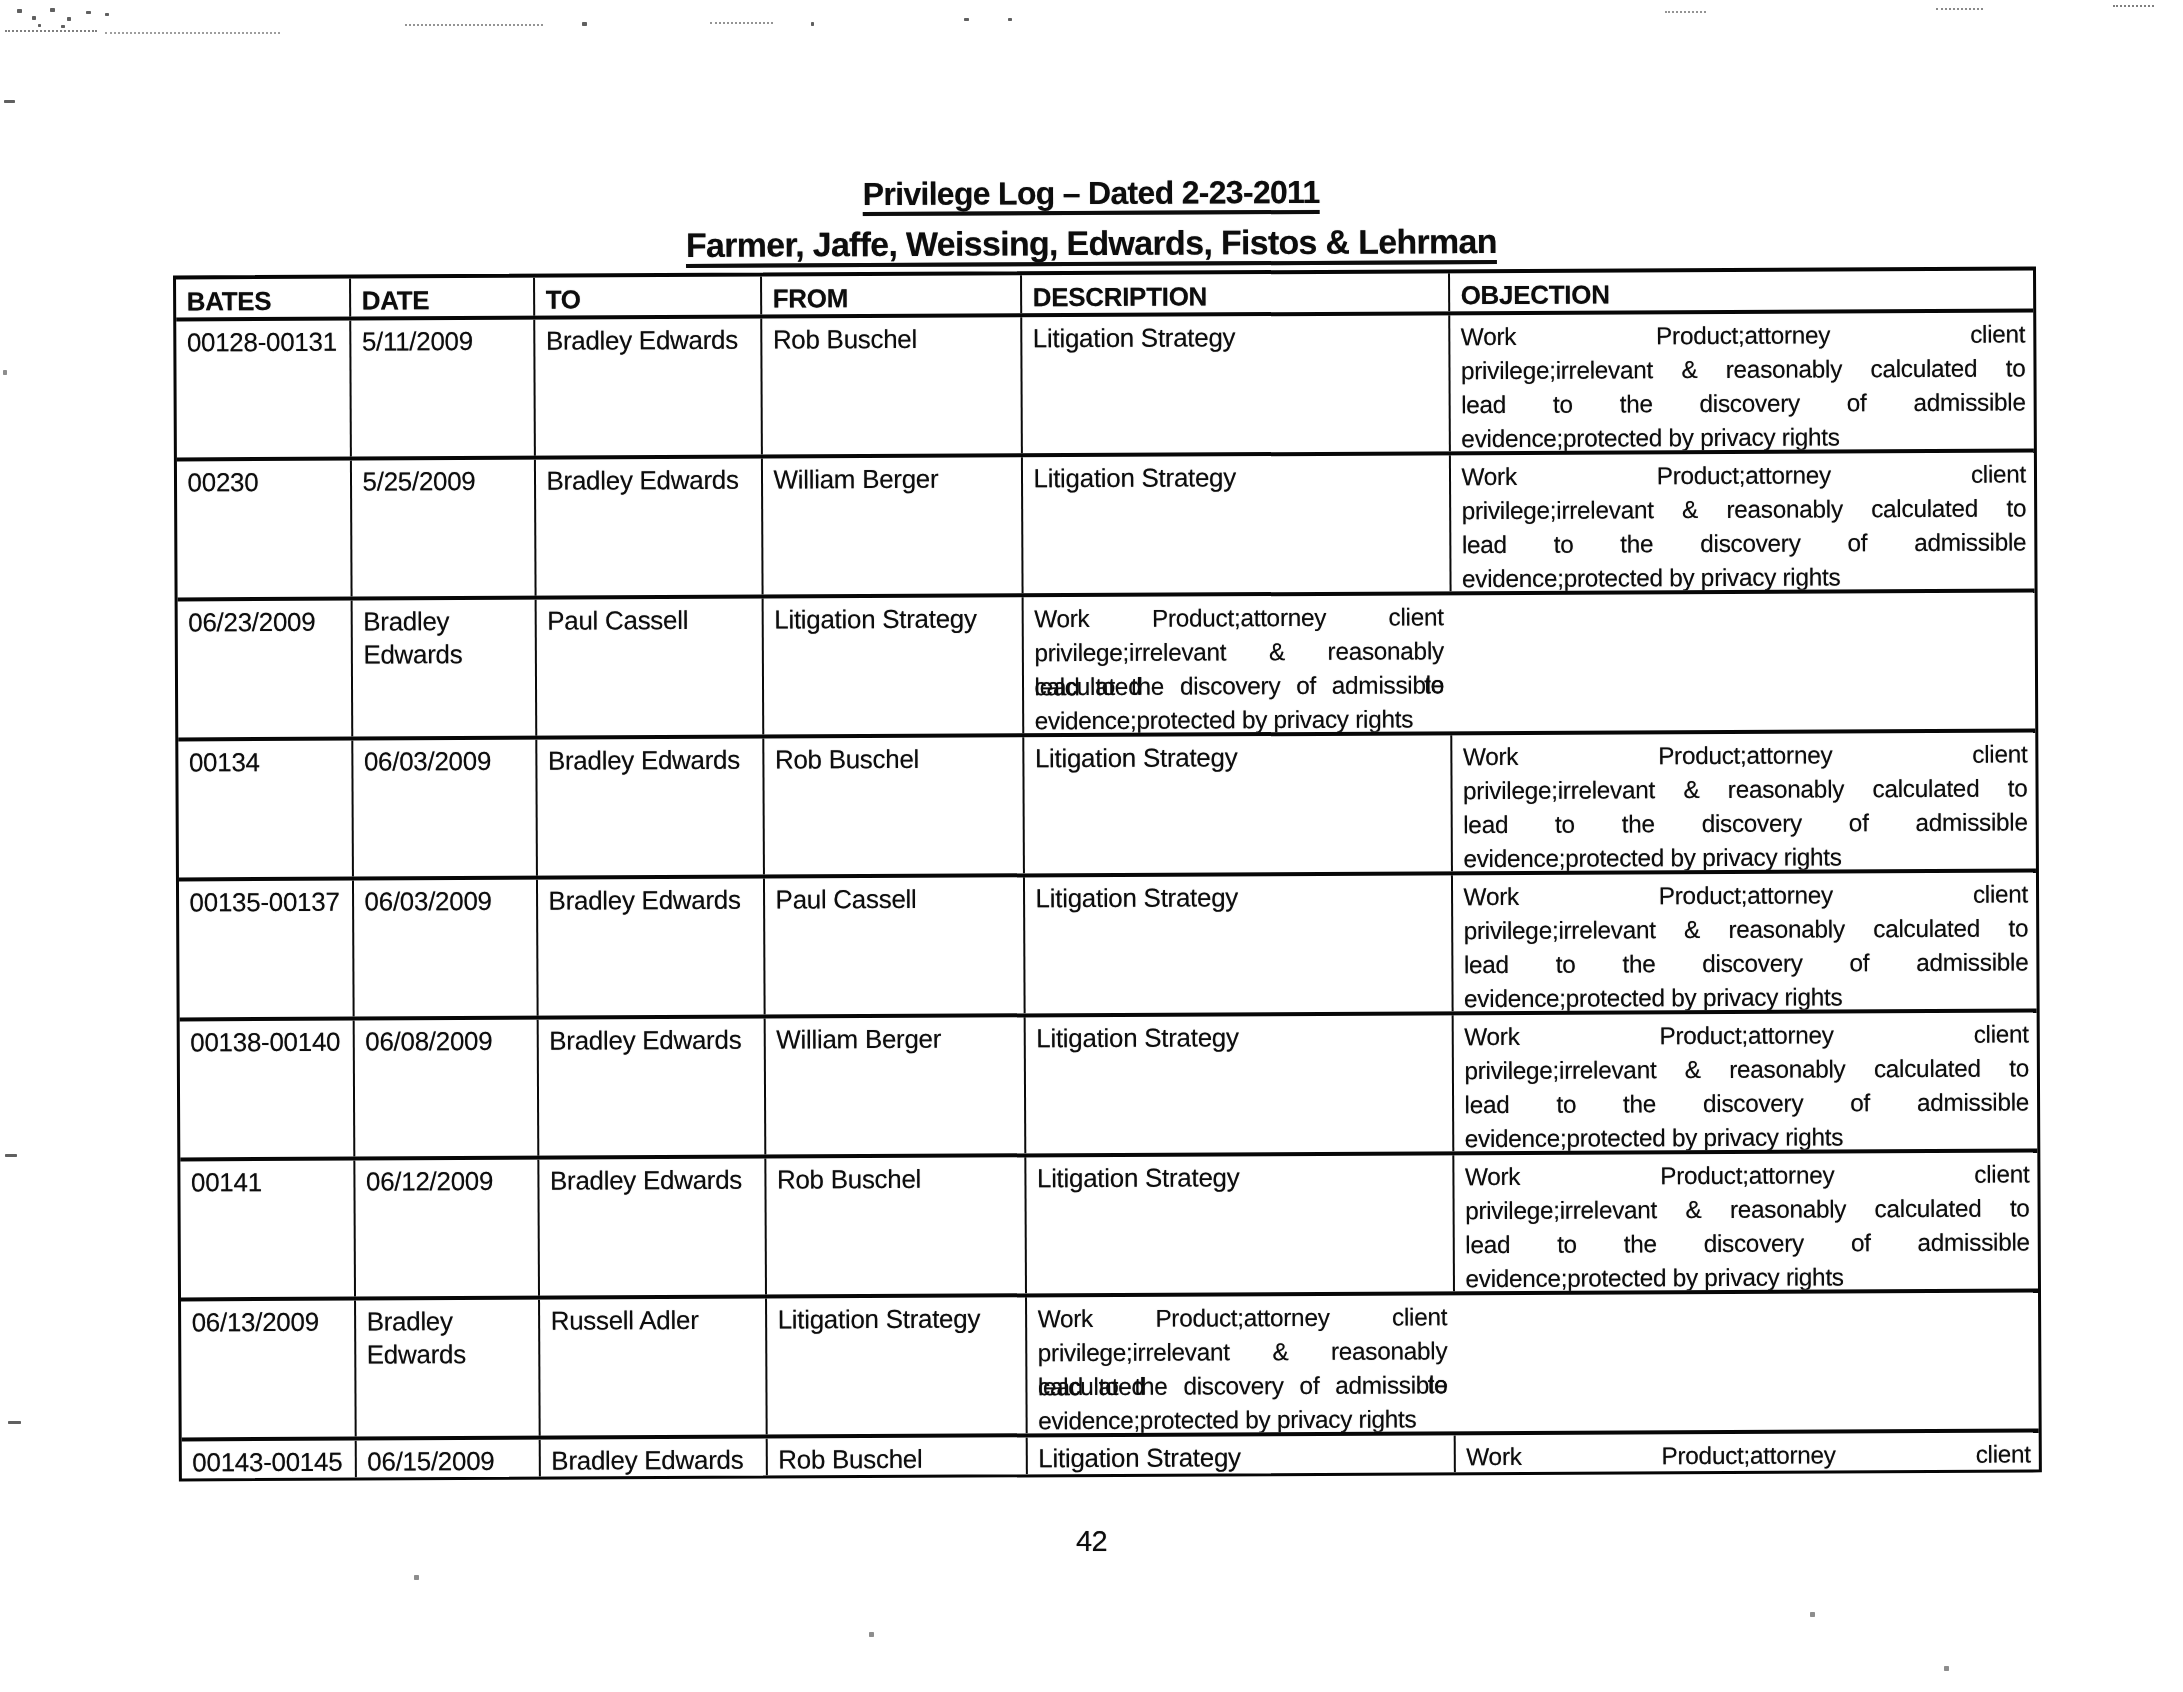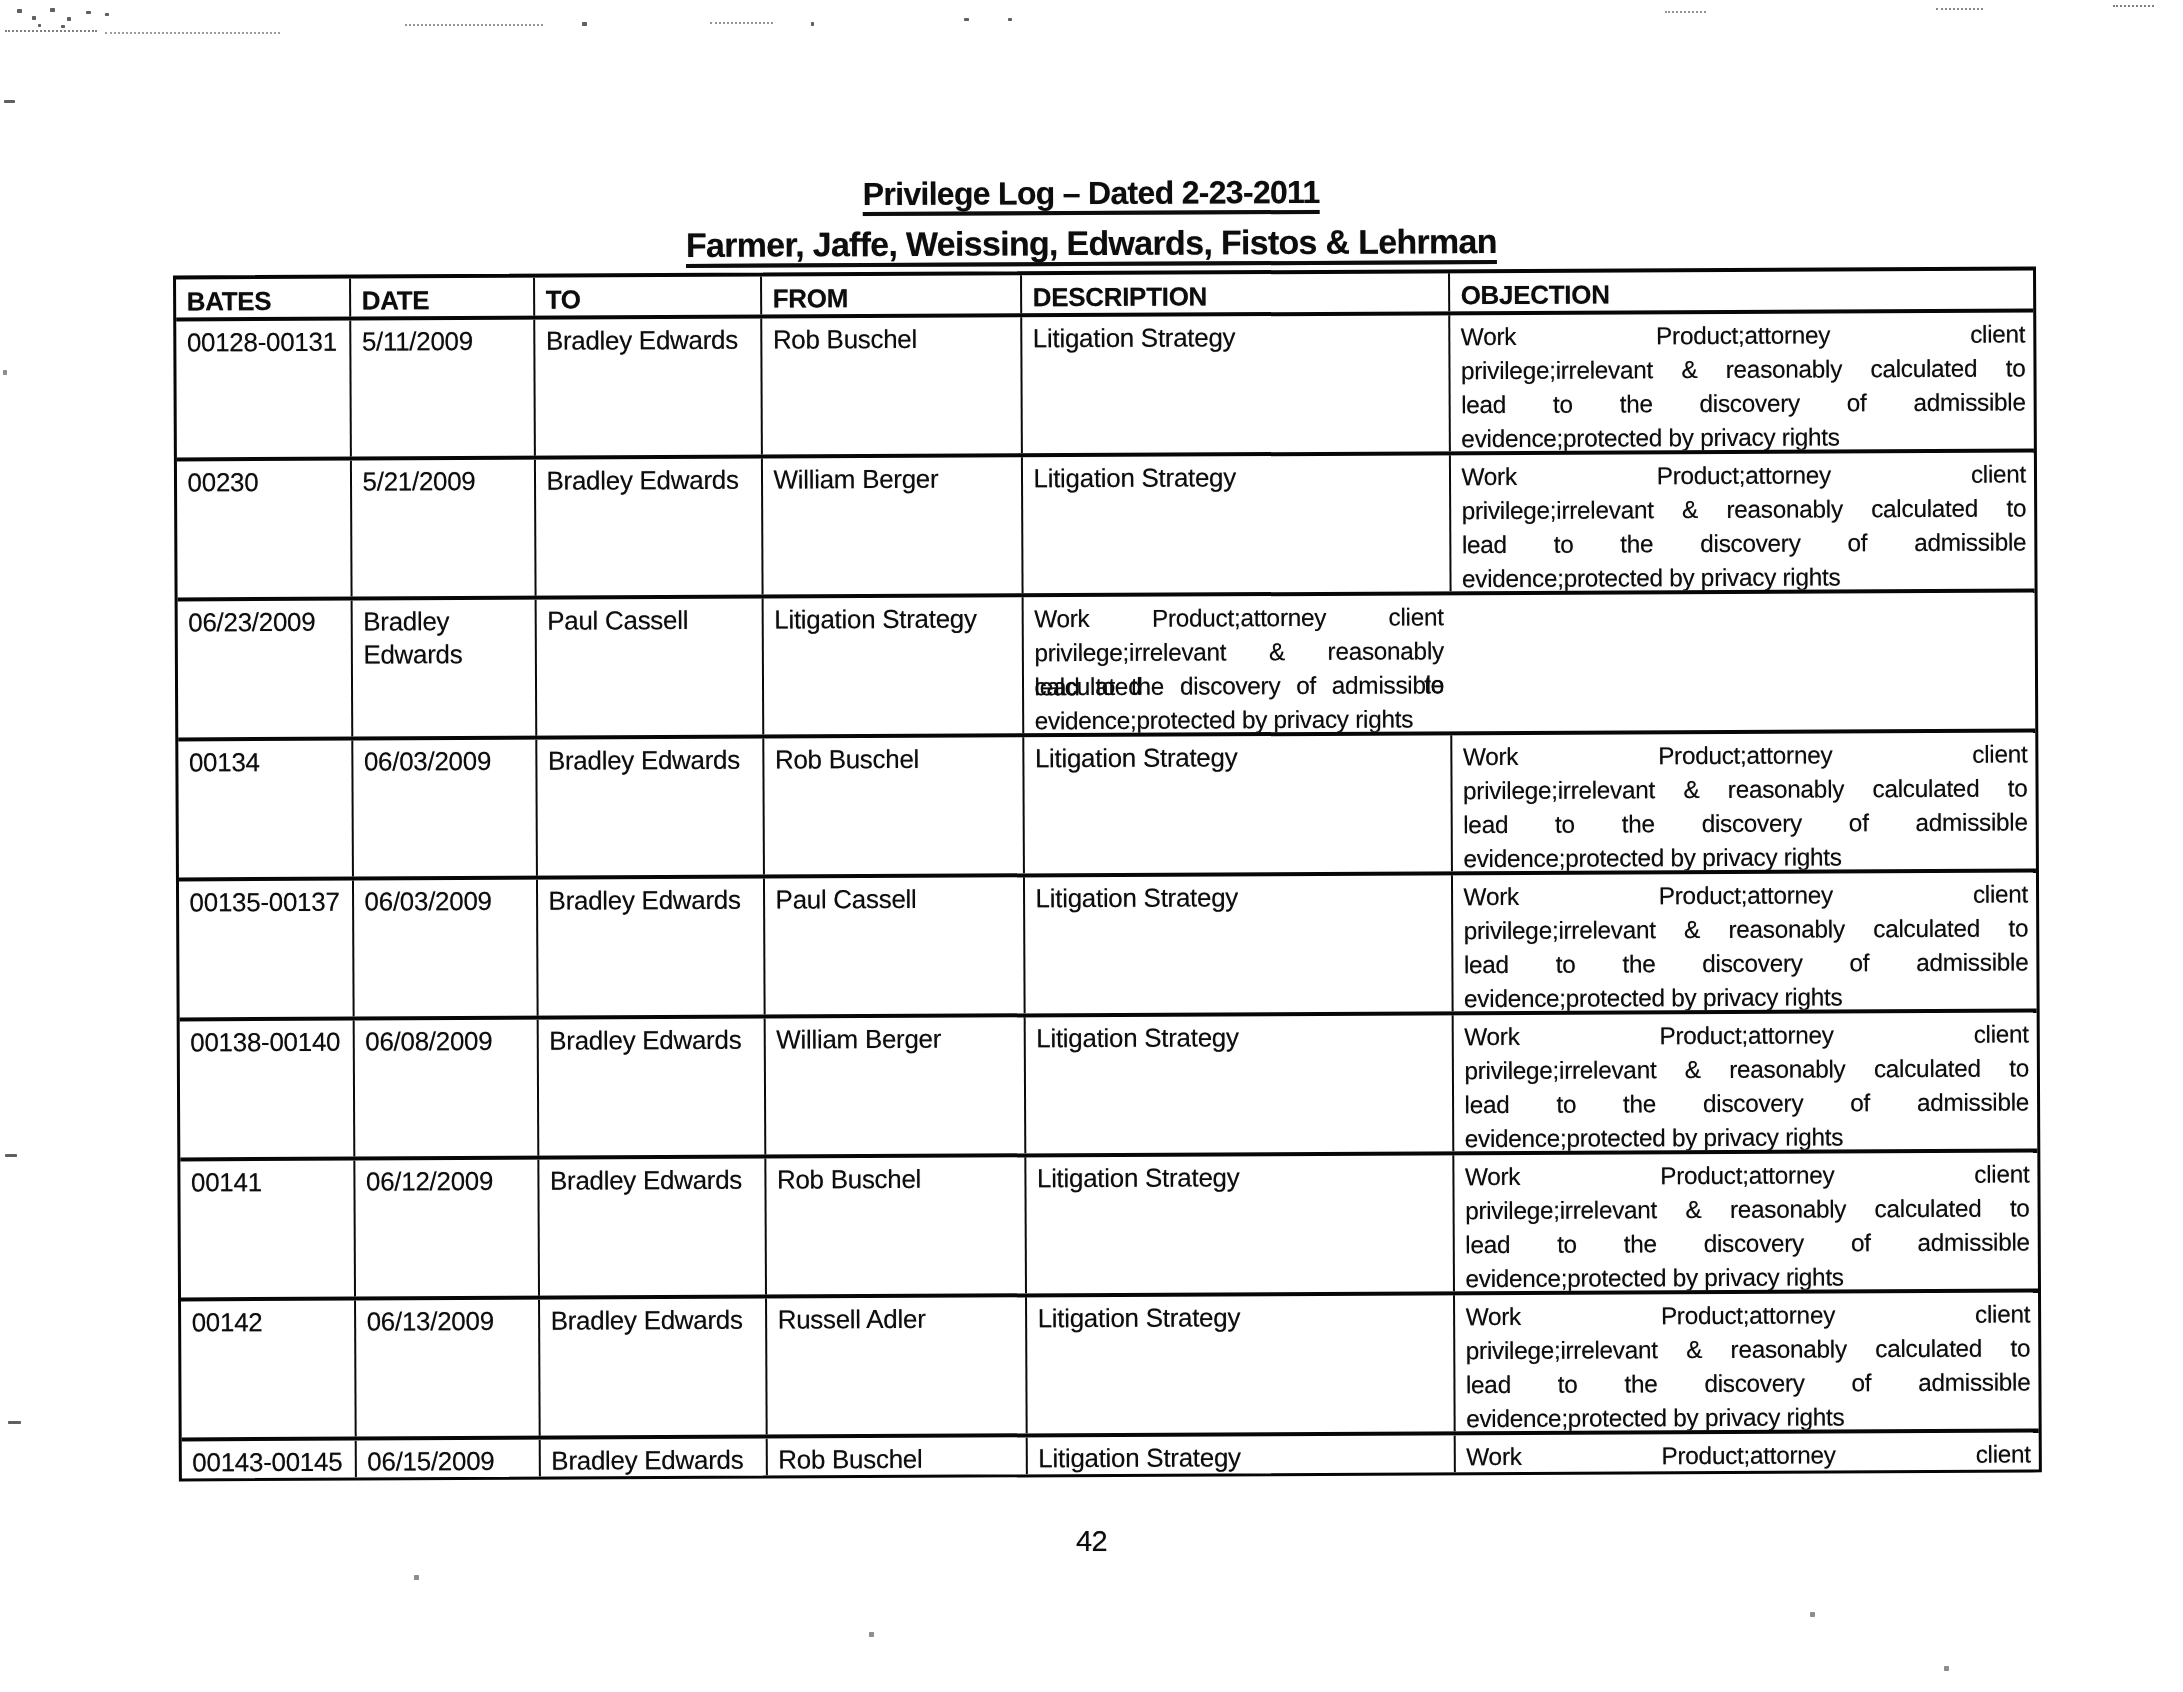--- a/index.html
+++ b/index.html
@@ -121,21 +121,21 @@
       <div class="c c-obj">
         <div class="jl">Work Product;attorney client</div>
         <div class="jl">privilege;irrelevant &amp; reasonably calculated to</div>
         <div class="jl">lead to the discovery of admissible</div>
         <div class="ll">evidence;protected by privacy rights</div>
       </div>
     </div>
 
     <div class="row body">
       <div class="c">00230</div>
-      <div class="c">5/21/2009</div>
+      <div class="c">5/25/2009</div>
       <div class="c">Bradley Edwards</div>
       <div class="c">William Berger</div>
       <div class="c">Litigation Strategy</div>
       <div class="c c-obj">
         <div class="jl">Work Product;attorney client</div>
         <div class="jl">privilege;irrelevant &amp; reasonably calculated to</div>
         <div class="jl">lead to the discovery of admissible</div>
         <div class="ll">evidence;protected by privacy rights</div>
       </div>
     </div>
@@ -203,21 +203,20 @@
       <div class="c">Litigation Strategy</div>
       <div class="c c-obj">
         <div class="jl">Work Product;attorney client</div>
         <div class="jl">privilege;irrelevant &amp; reasonably calculated to</div>
         <div class="jl">lead to the discovery of admissible</div>
         <div class="ll">evidence;protected by privacy rights</div>
       </div>
     </div>
 
     <div class="row body">
-      <div class="c">00142</div>
       <div class="c">06/13/2009</div>
       <div class="c">Bradley Edwards</div>
       <div class="c">Russell Adler</div>
       <div class="c">Litigation Strategy</div>
       <div class="c c-obj">
         <div class="jl">Work Product;attorney client</div>
         <div class="jl">privilege;irrelevant &amp; reasonably calculated to</div>
         <div class="jl">lead to the discovery of admissible</div>
         <div class="ll">evidence;protected by privacy rights</div>
       </div>

